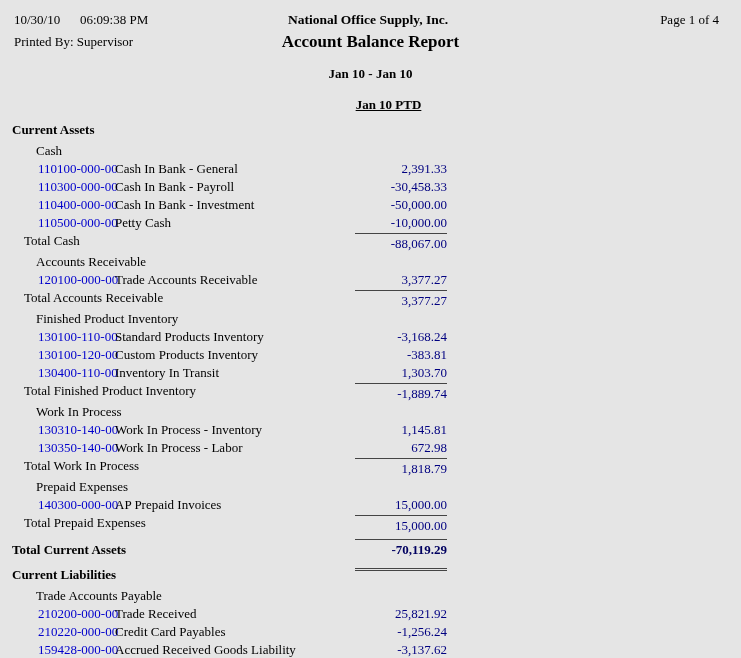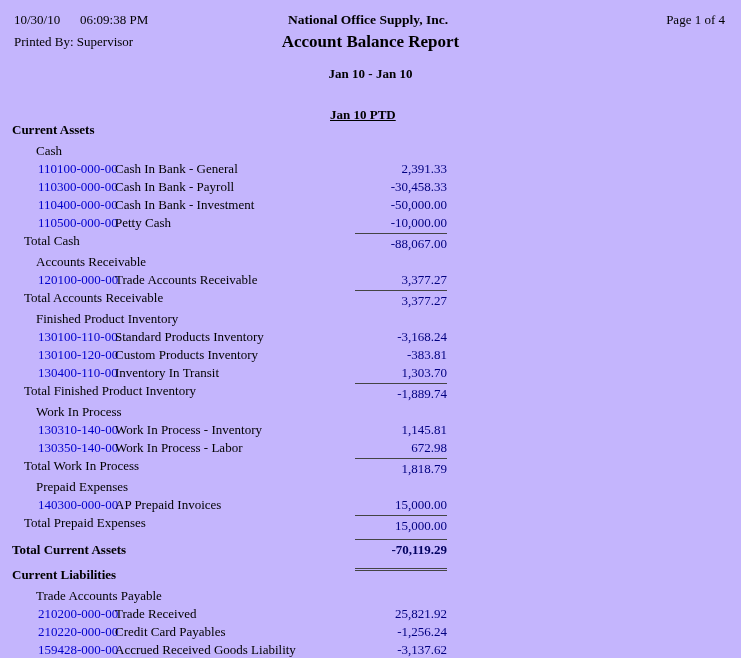--- a/index.html
+++ b/index.html
@@ -2,31 +2,31 @@
 <html><head>
 <meta charset="utf-8">
 <style>
   * { margin:0; padding:0; box-sizing:border-box; }
   html,body { background:#ffffff; }
   body {
     width:741px; height:658px; overflow:hidden;
     font-family:"Liberation Serif", serif;
     font-size:13px; color:#000;
   }
-  .page { position:relative; width:741px; height:658px; background:#c4b5fd; }
+  .page { position:relative; width:741px; height:658px; background:#e5e5e5; }
 
   
   .hdr-date   { position:absolute; left:14px;  top:12px; }
   .hdr-time   { position:absolute; left:80px;  top:12px; }
   .hdr-company{ position:absolute; left:0; top:12px; width:736px; text-align:center; font-weight:bold; font-size:13.5px; }
-  .hdr-page   { position:absolute; right:16px; top:12px; }
+  .hdr-page   { position:absolute; right:22px; top:12px; }
   .hdr-printed{ position:absolute; left:14px;  top:34px; }
   .hdr-title  { position:absolute; left:0; top:32px; width:741px; text-align:center; font-weight:bold; font-size:17px; }
   .hdr-period { position:absolute; left:0; top:66px; width:741px; text-align:center; font-weight:bold; }
-  .col-hdr    { position:absolute; top:107px; left:330px; width:117px; text-align:left; font-weight:bold; text-decoration:underline; }
+  .col-hdr    { position:absolute; top:97px; left:330px; width:117px; text-align:center; font-weight:bold; text-decoration:underline; }
 
   
   #report-body { position:absolute; top:122px; left:0; width:741px; }
   .row { position:relative; height:18px; }
   .section-title { font-weight:bold; padding-left:12px; }
   .group-name { padding-left:36px; margin-top:3px; }
   .acct .code { position:absolute; left:38px; color:#0000cc; cursor:pointer; }
   .acct .desc { position:absolute; left:115px;text-align:right; }
   .amt { position:absolute; left:330px; width:117px; text-align:right; color:#000080; }
   .total-row .lbl { position:absolute; left:24px; }

